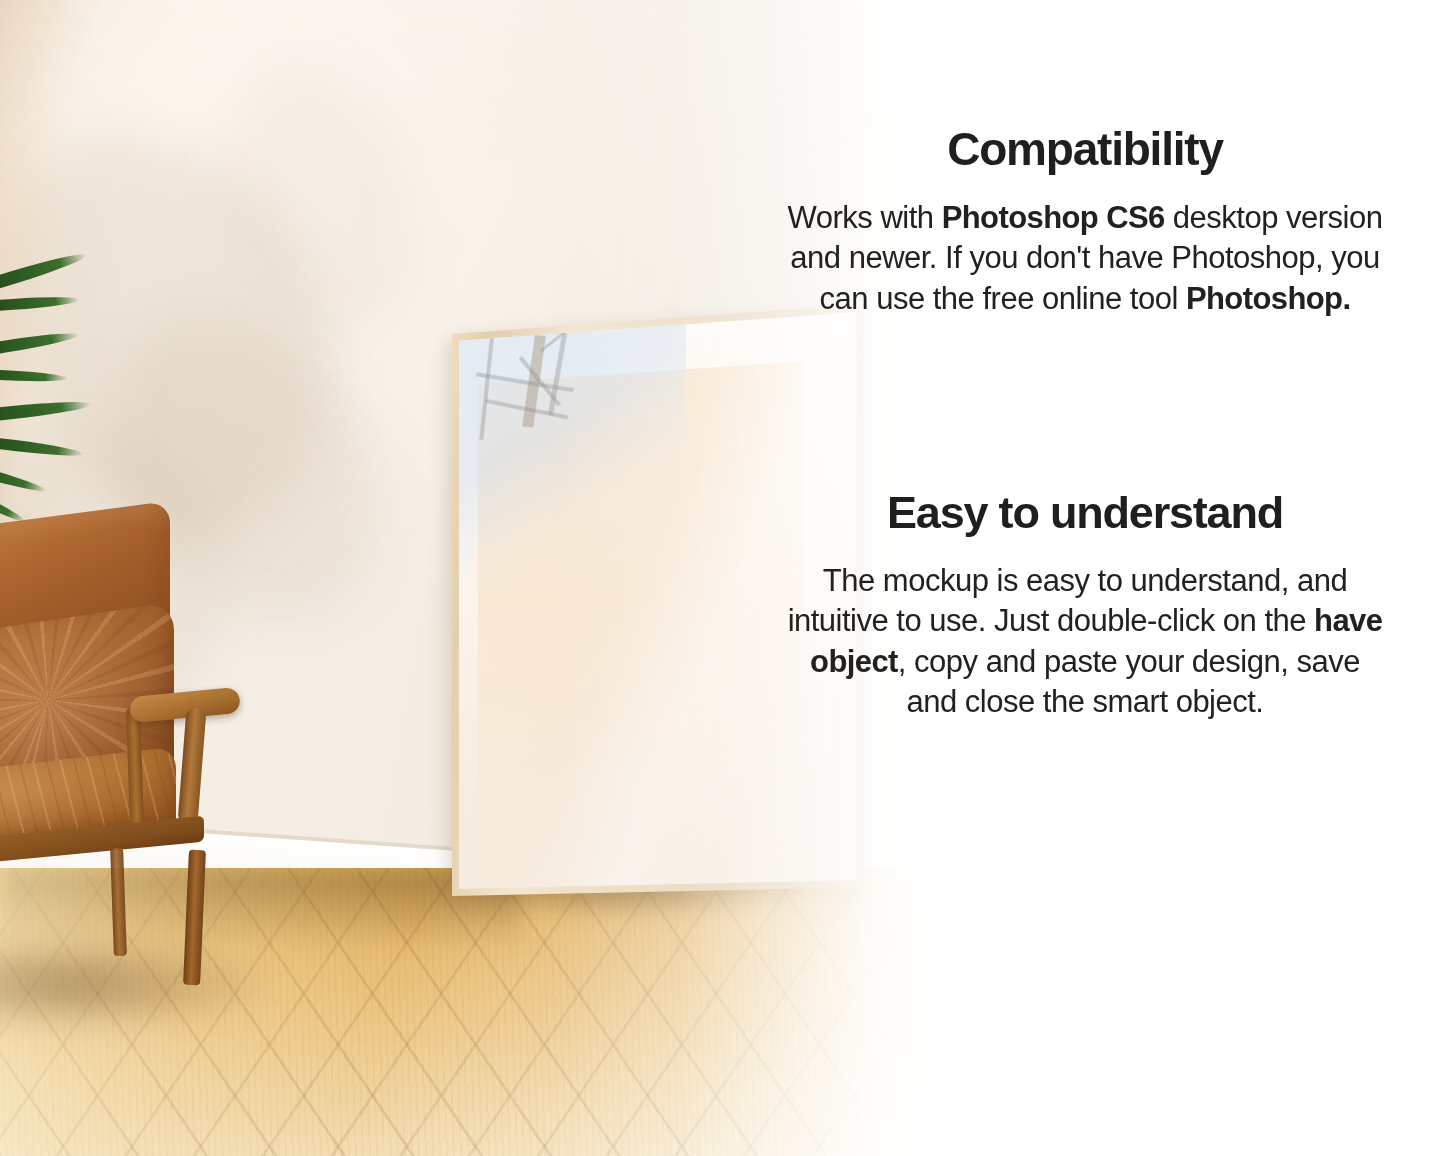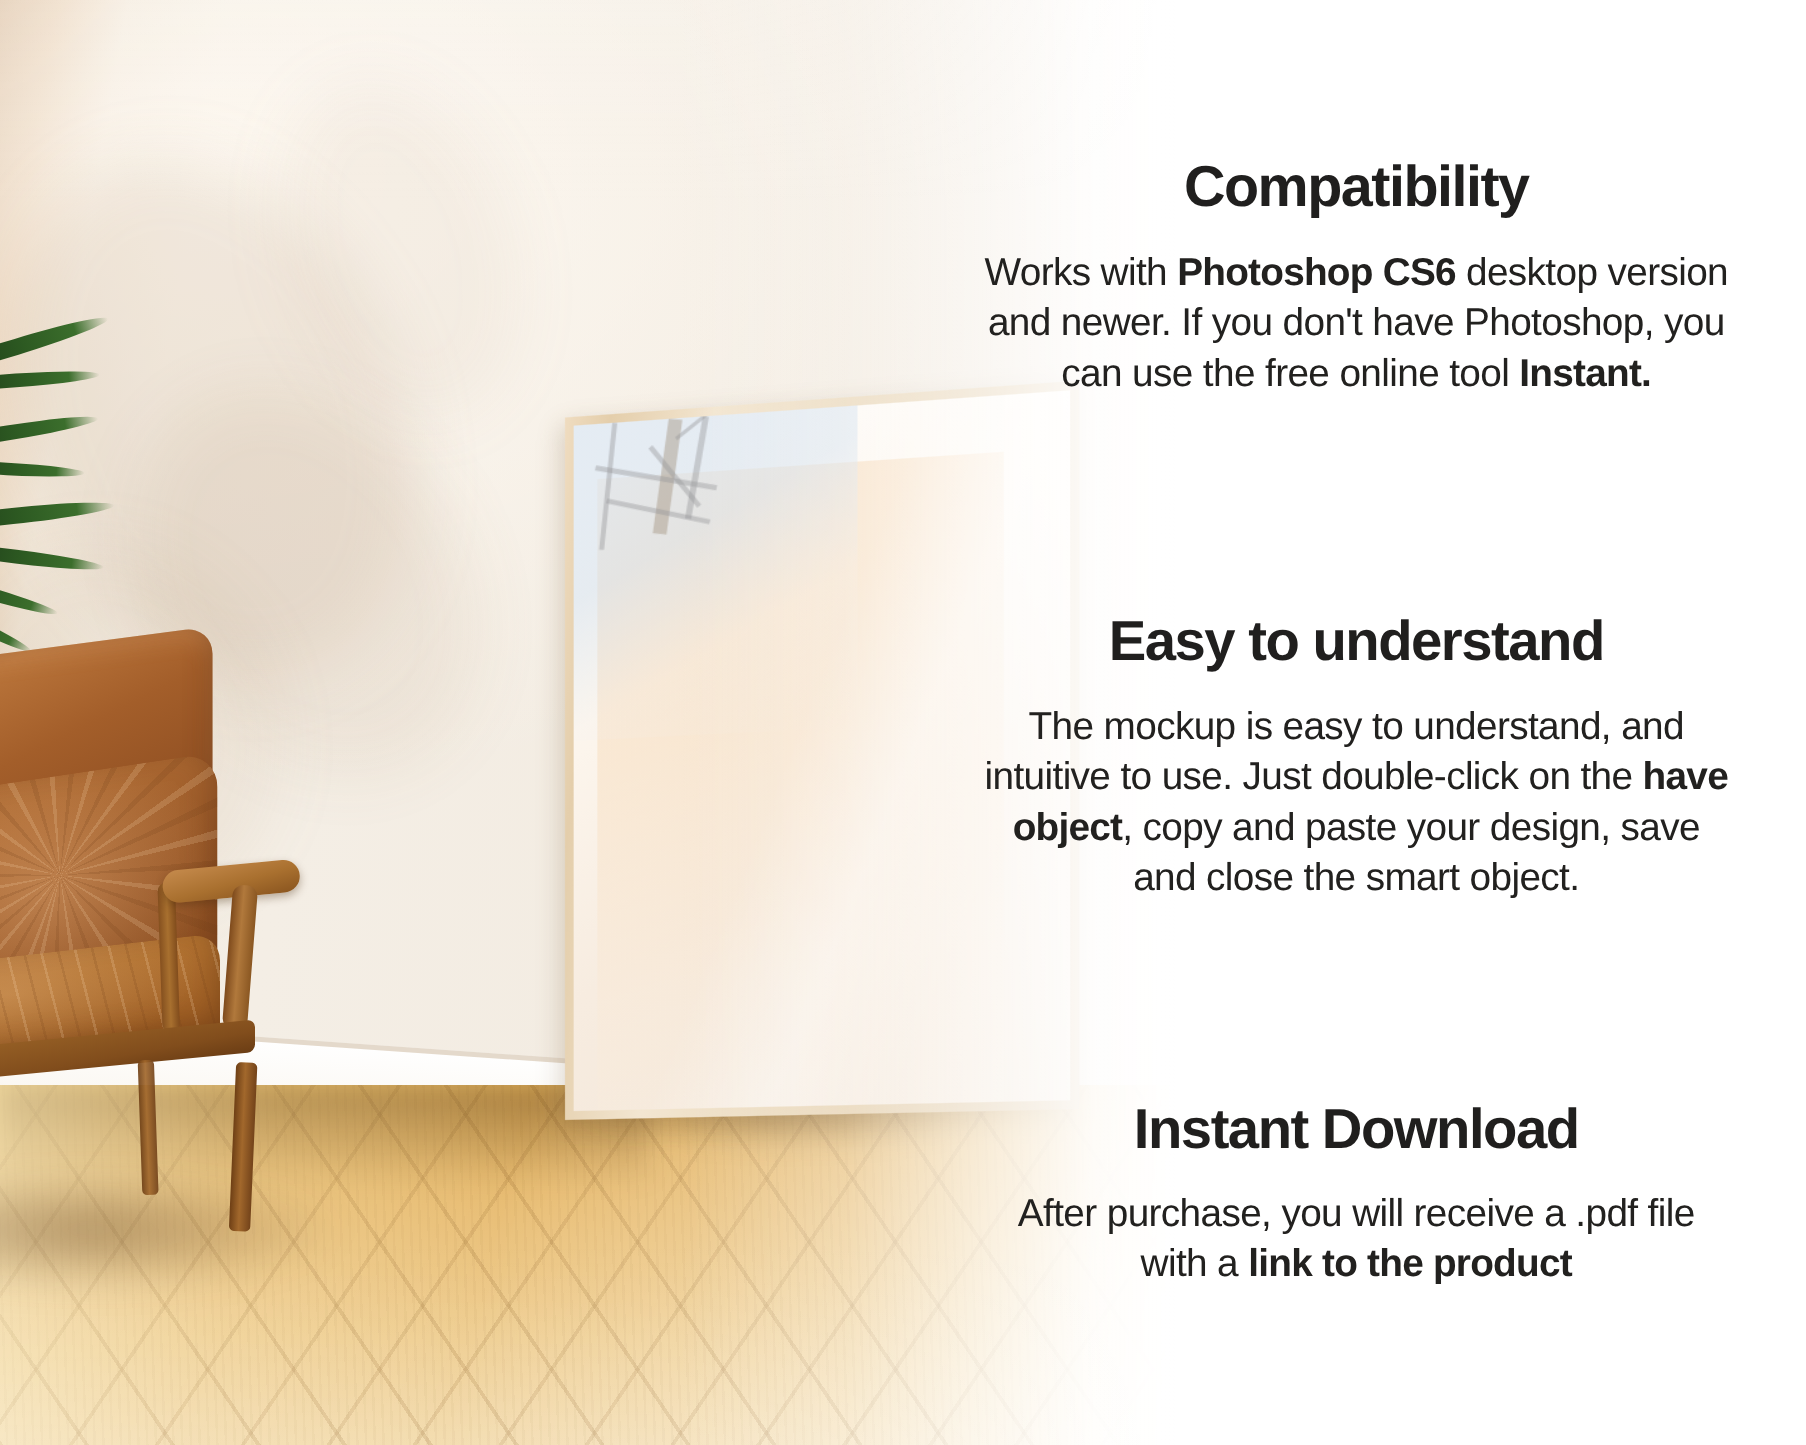--- a/index.html
+++ b/index.html
@@ -389,27 +389,23 @@
     </div>
 
     <div class="fade"></div>
     <div class="fade-top"></div>
   </div>
 
   <div id="panel">
 
     <div class="block" id="block-compat">
       <h2 class="sec-title">Compatibility</h2>
-      <p class="sec-body">Works with <b>Photoshop CS6</b> desktop version and newer. If you don't have Photoshop, you can use the free online tool <b>Instant.</b></p>
+      <p class="sec-body">Works with <b>Photoshop CS6</b> desktop version and newer. If you don't have Photoshop, you can use the free online tool <b>Photoshop.</b></p>
     </div>
 
     <div class="block" id="block-easy">
       <h2 class="sec-title">Easy to understand</h2>
       <p class="sec-body">The mockup is easy to understand, and intuitive to use. Just double-click on the <b>have object</b>, copy and paste your design, save and close the smart object.</p>
     </div>
 
-    <div class="block" id="block-instant">
-      <h2 class="sec-title">Instant Download</h2>
-      <p class="sec-body">After purchase, you will receive a .pdf file with a <b>link to the product</b></p>
-    </div>
 
   </div>
 </div>
 
 </body></html>

